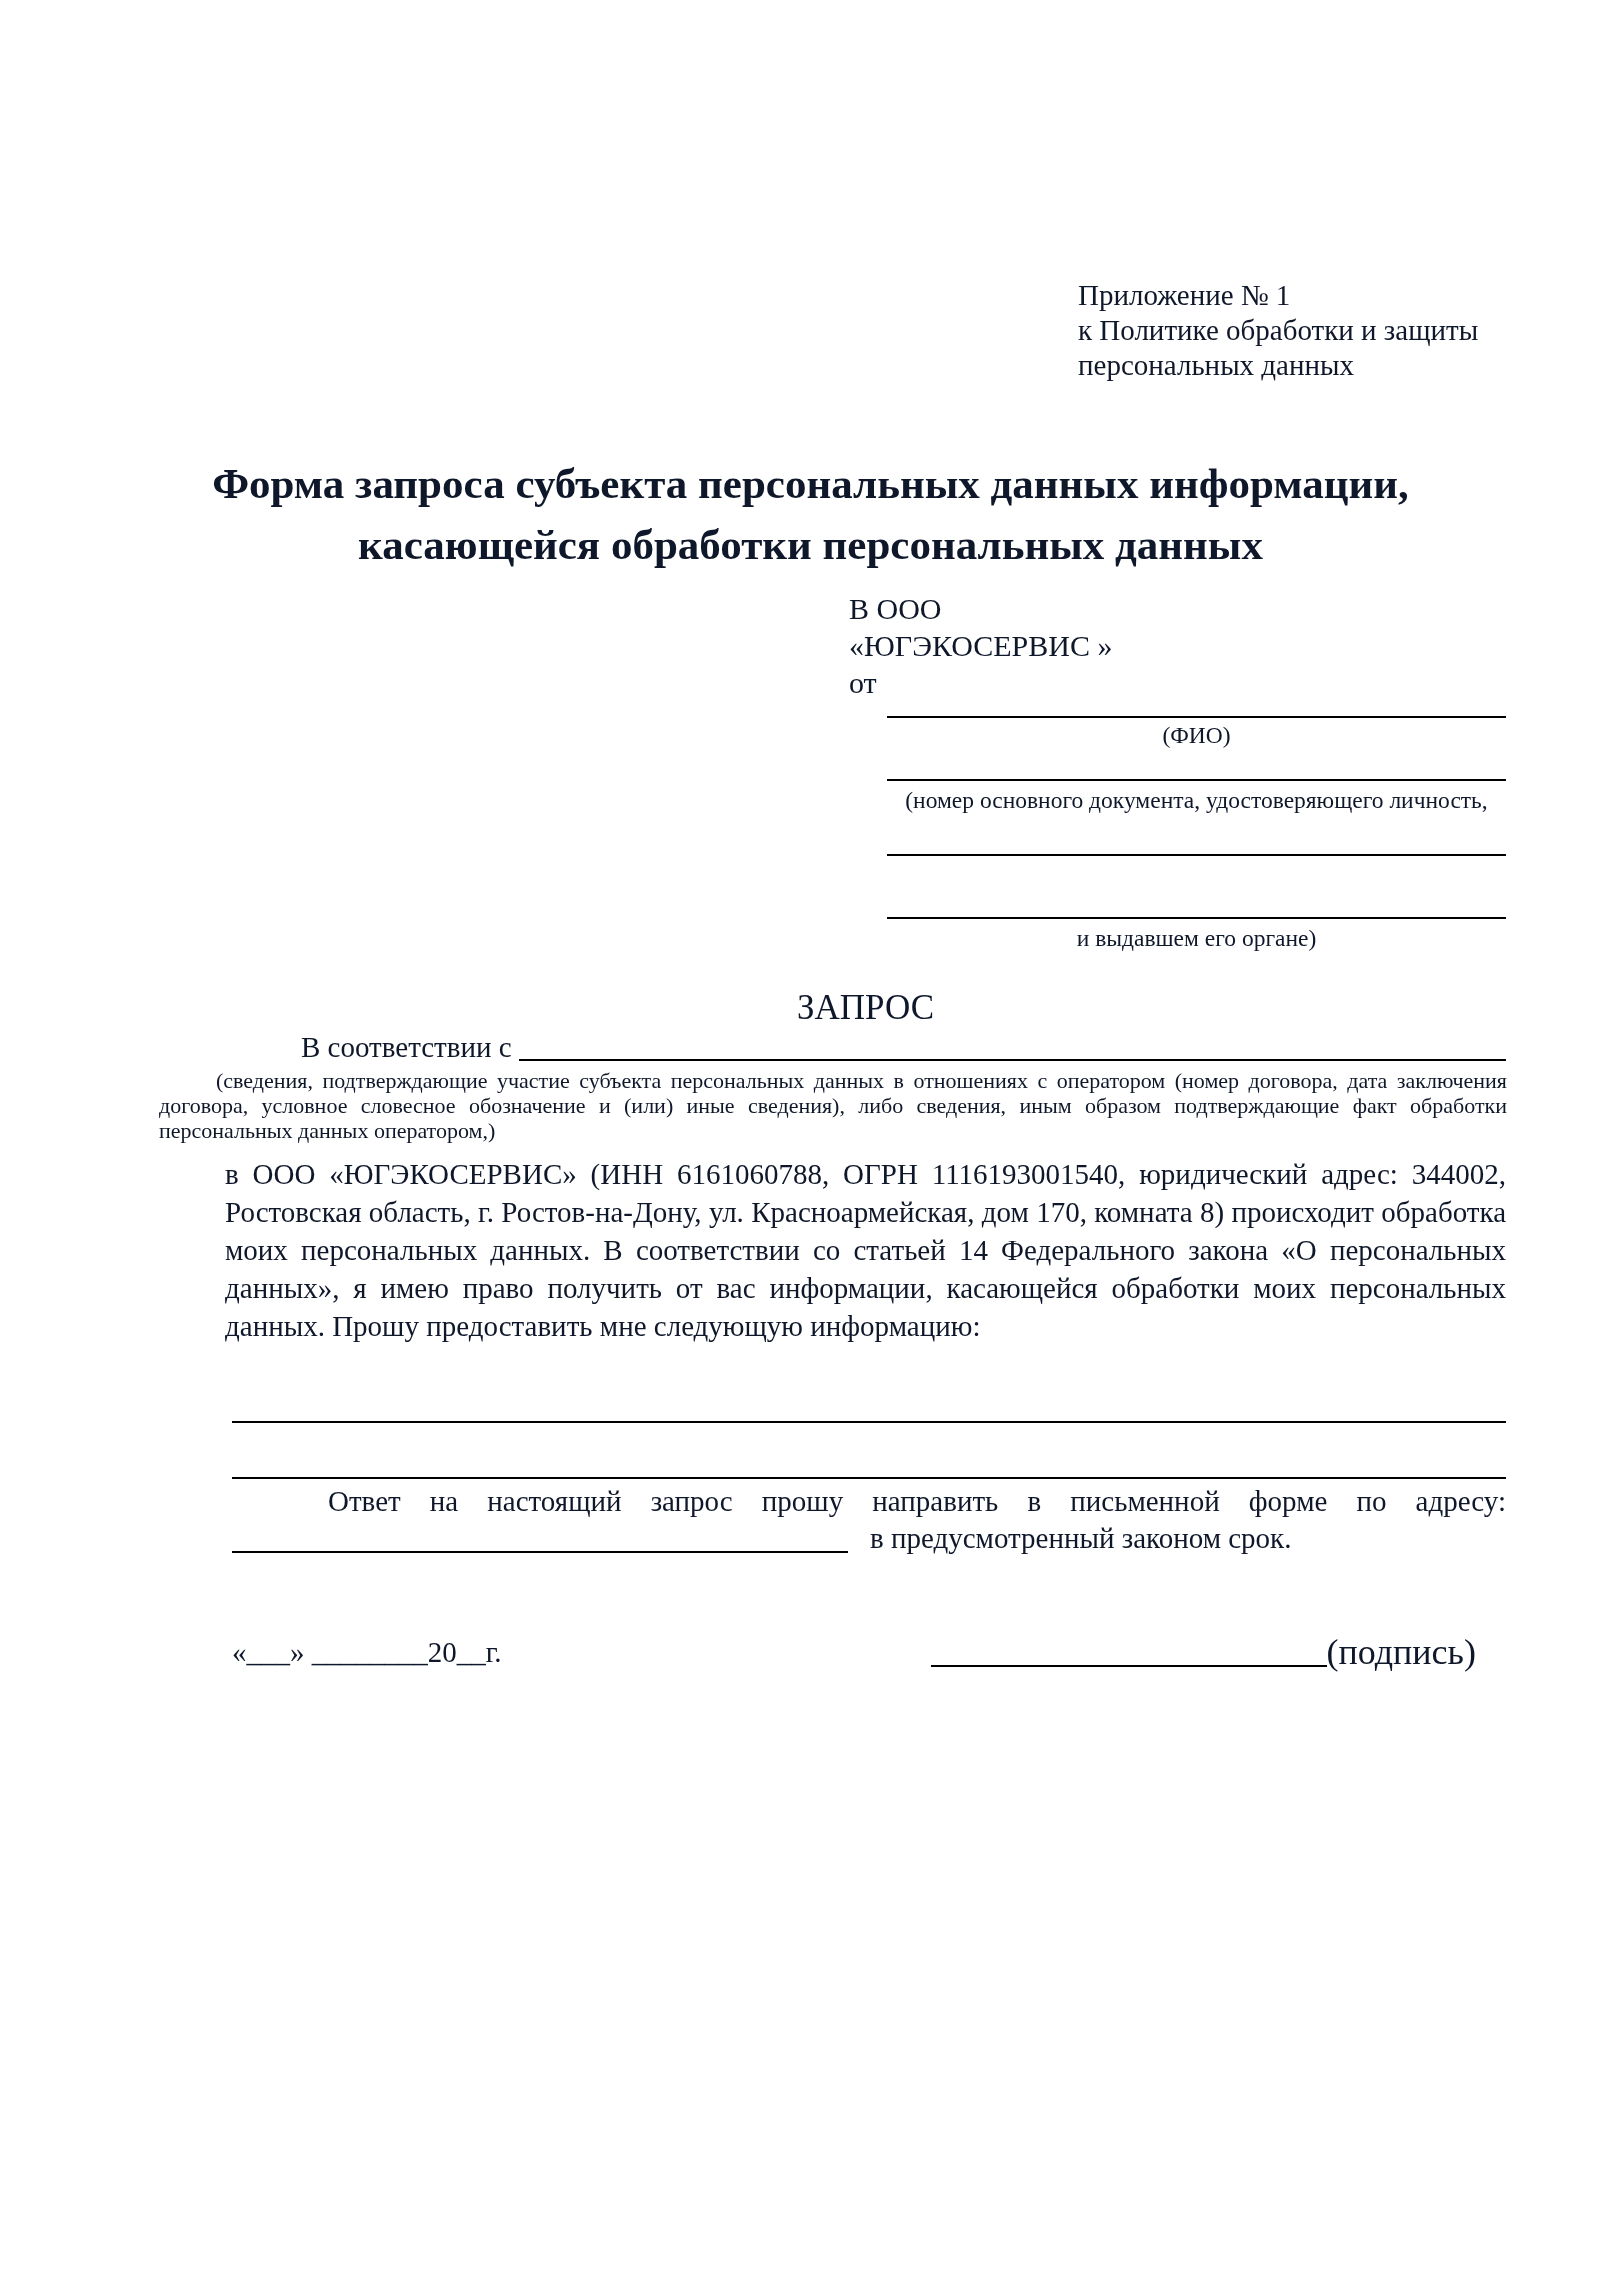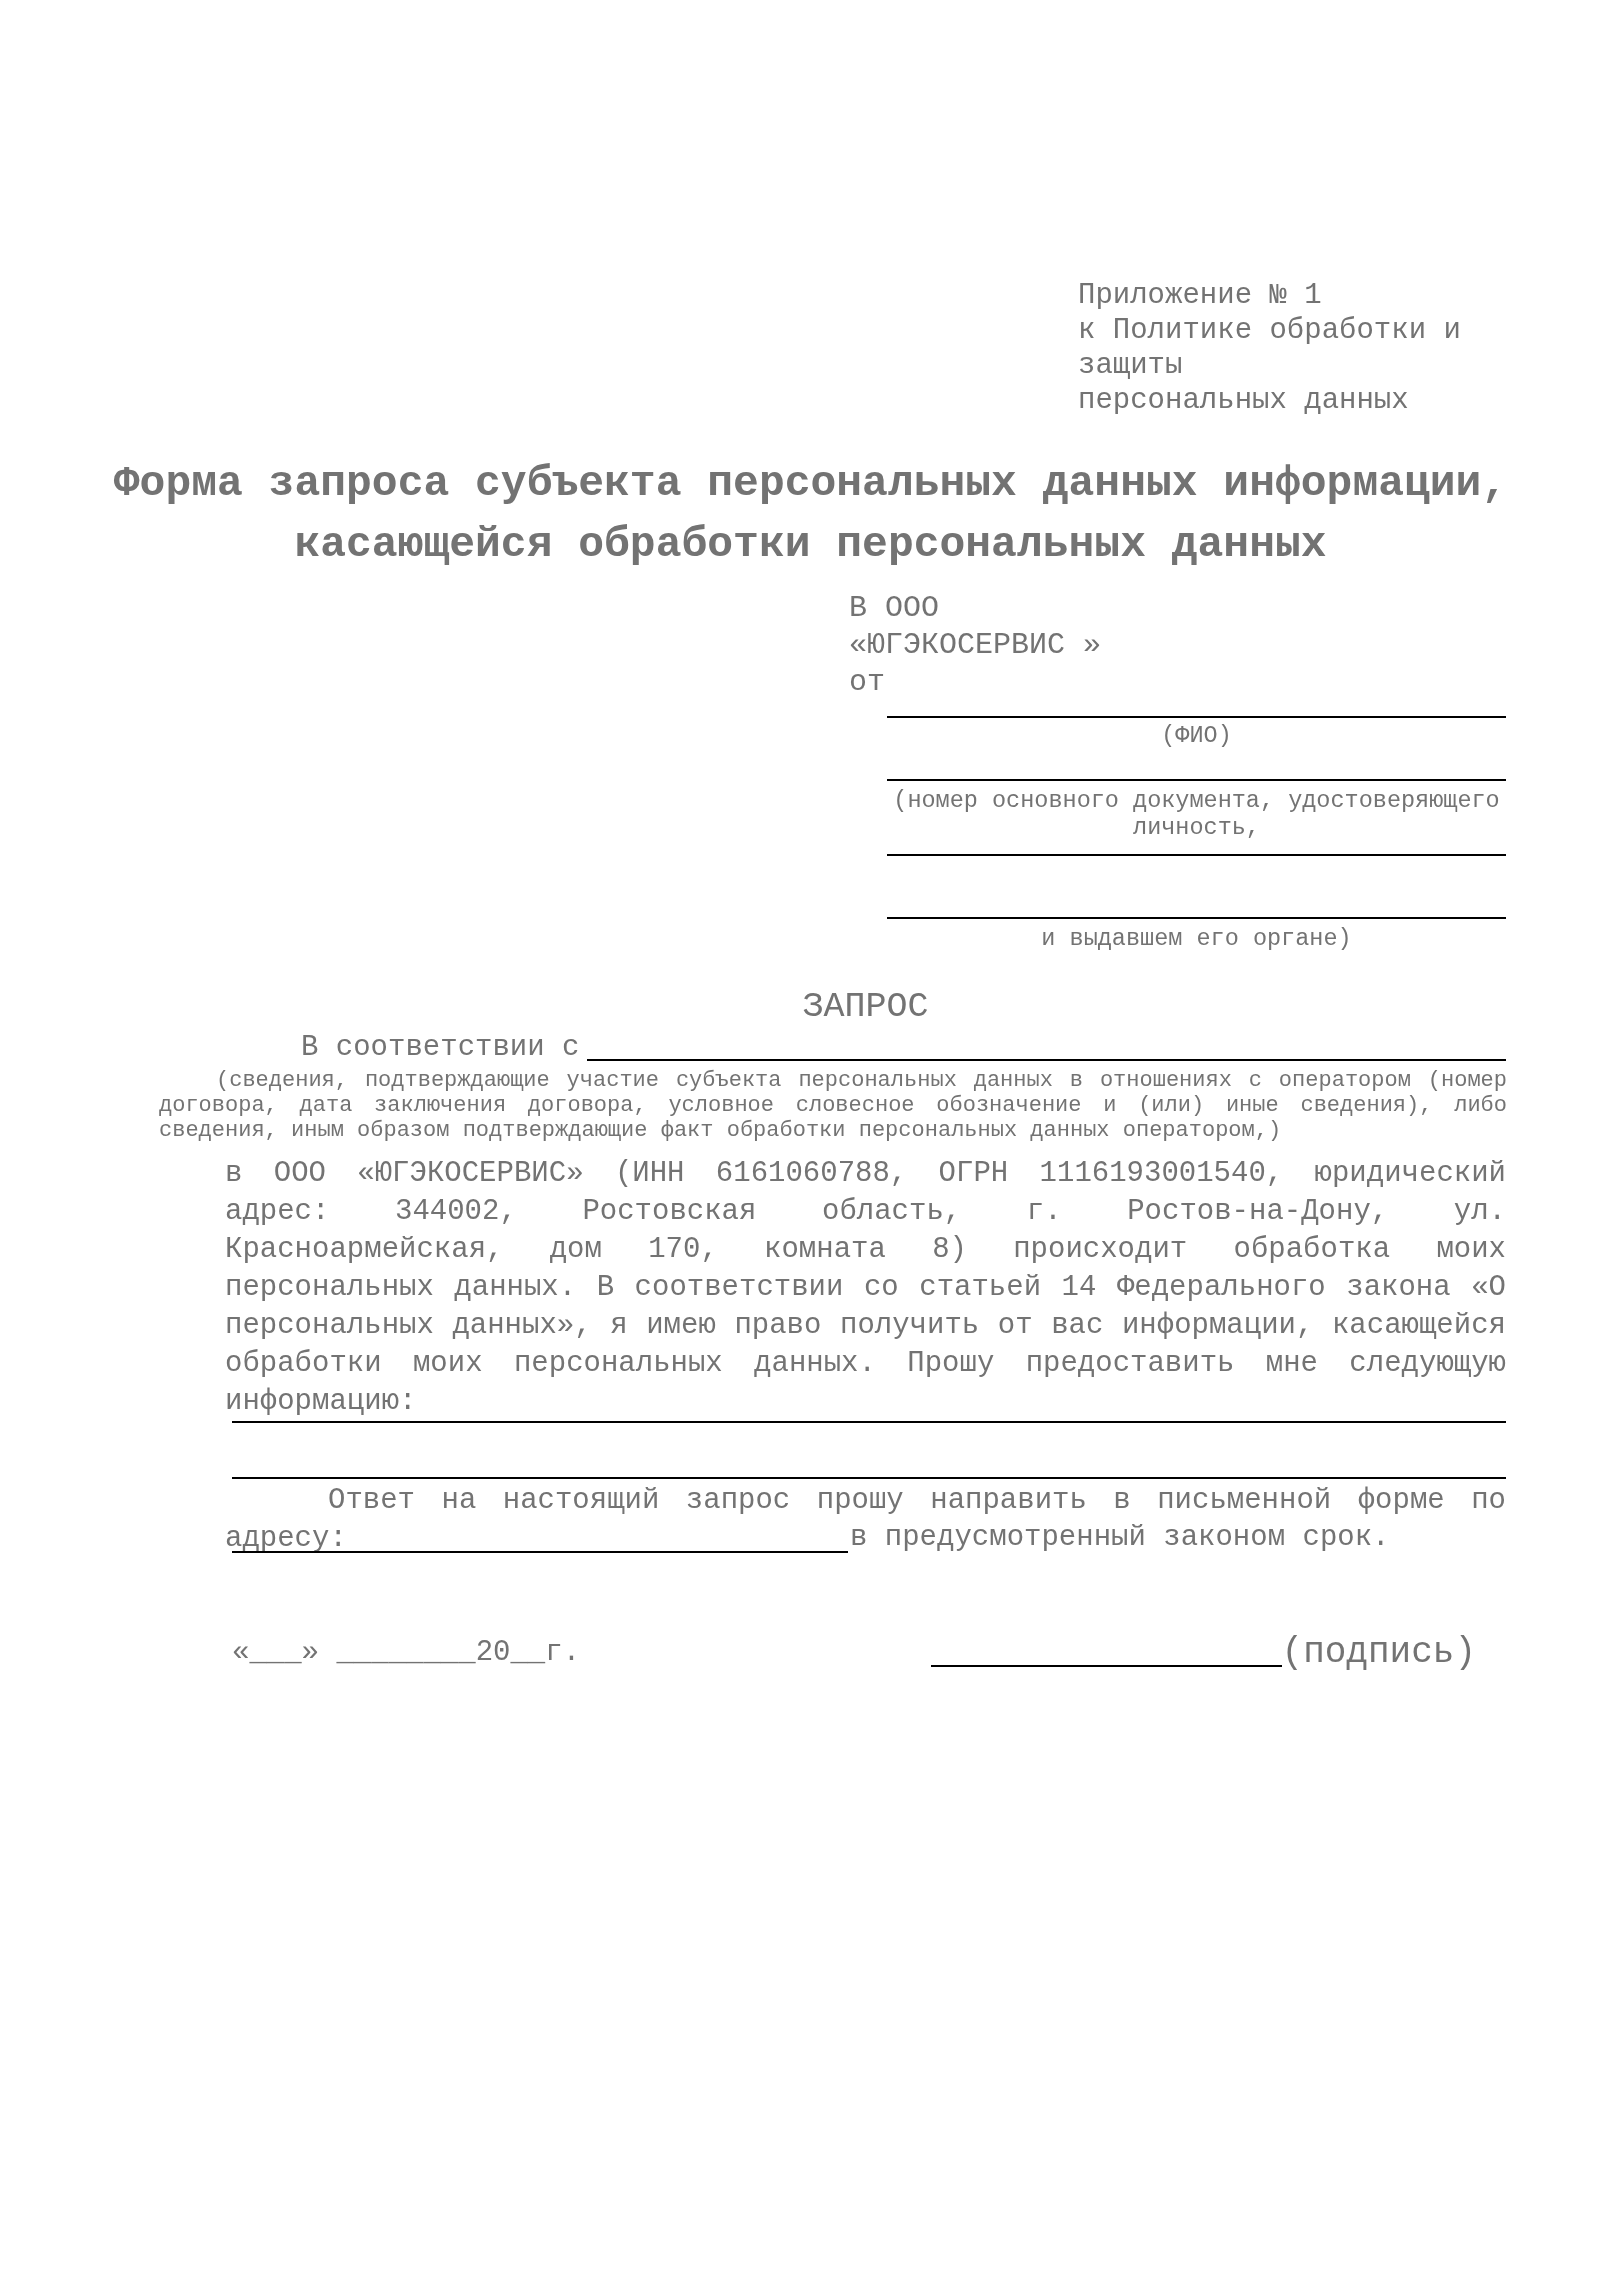--- a/index.html
+++ b/index.html
@@ -1,22 +1,22 @@
 <!DOCTYPE html>
 <html lang="ru"><head>
 <meta charset="utf-8">
 <style>
   html, body { margin:0; padding:0; background:#ffffff; }
   .page {
     position: relative;
     width: 1621px;
     height: 2293px;
     background: #ffffff;
-    color: #737373;
-    font-family: Liberation Mono, monospace;
+    color: #0f172a;
+    font-family: Liberation Serif, serif;
     overflow: hidden;
   }
   .abs { position: absolute; }
 
   .annex-block {
     left: 1078px; top: 278px; width: 436px;
     font-size: 29px; line-height: 35px;
   }
 
   .doc-title {
@@ -71,21 +71,21 @@
 
   .answer-par {
     left: 225px; top: 1482px; width: 1281px;
     font-size: 29px; line-height: 38px;
     text-align: justify; text-align-last: justify;
     text-indent: 103px;
   }
   .answer-row {
     left: 232px; top: 1519px; width: 1274px;
     display: flex; align-items: flex-end;
-    font-size: 29px; line-height: 38px;
+    font-size: 29px; line-height: 38px; gap: 20px;
   }
   .answer-row .fill {
     width: 616px; height: 0; border-bottom: 2px solid #000;
     margin-bottom: 3.9px;
   }
   .answer-row .tail { flex: 1; text-align: left; padding-left: 2px; white-space: nowrap; }
 
   .date-block {
     left: 232px; top: 1633px; width: 588px;
     font-size: 29px; line-height: 39px; white-space: nowrap;

